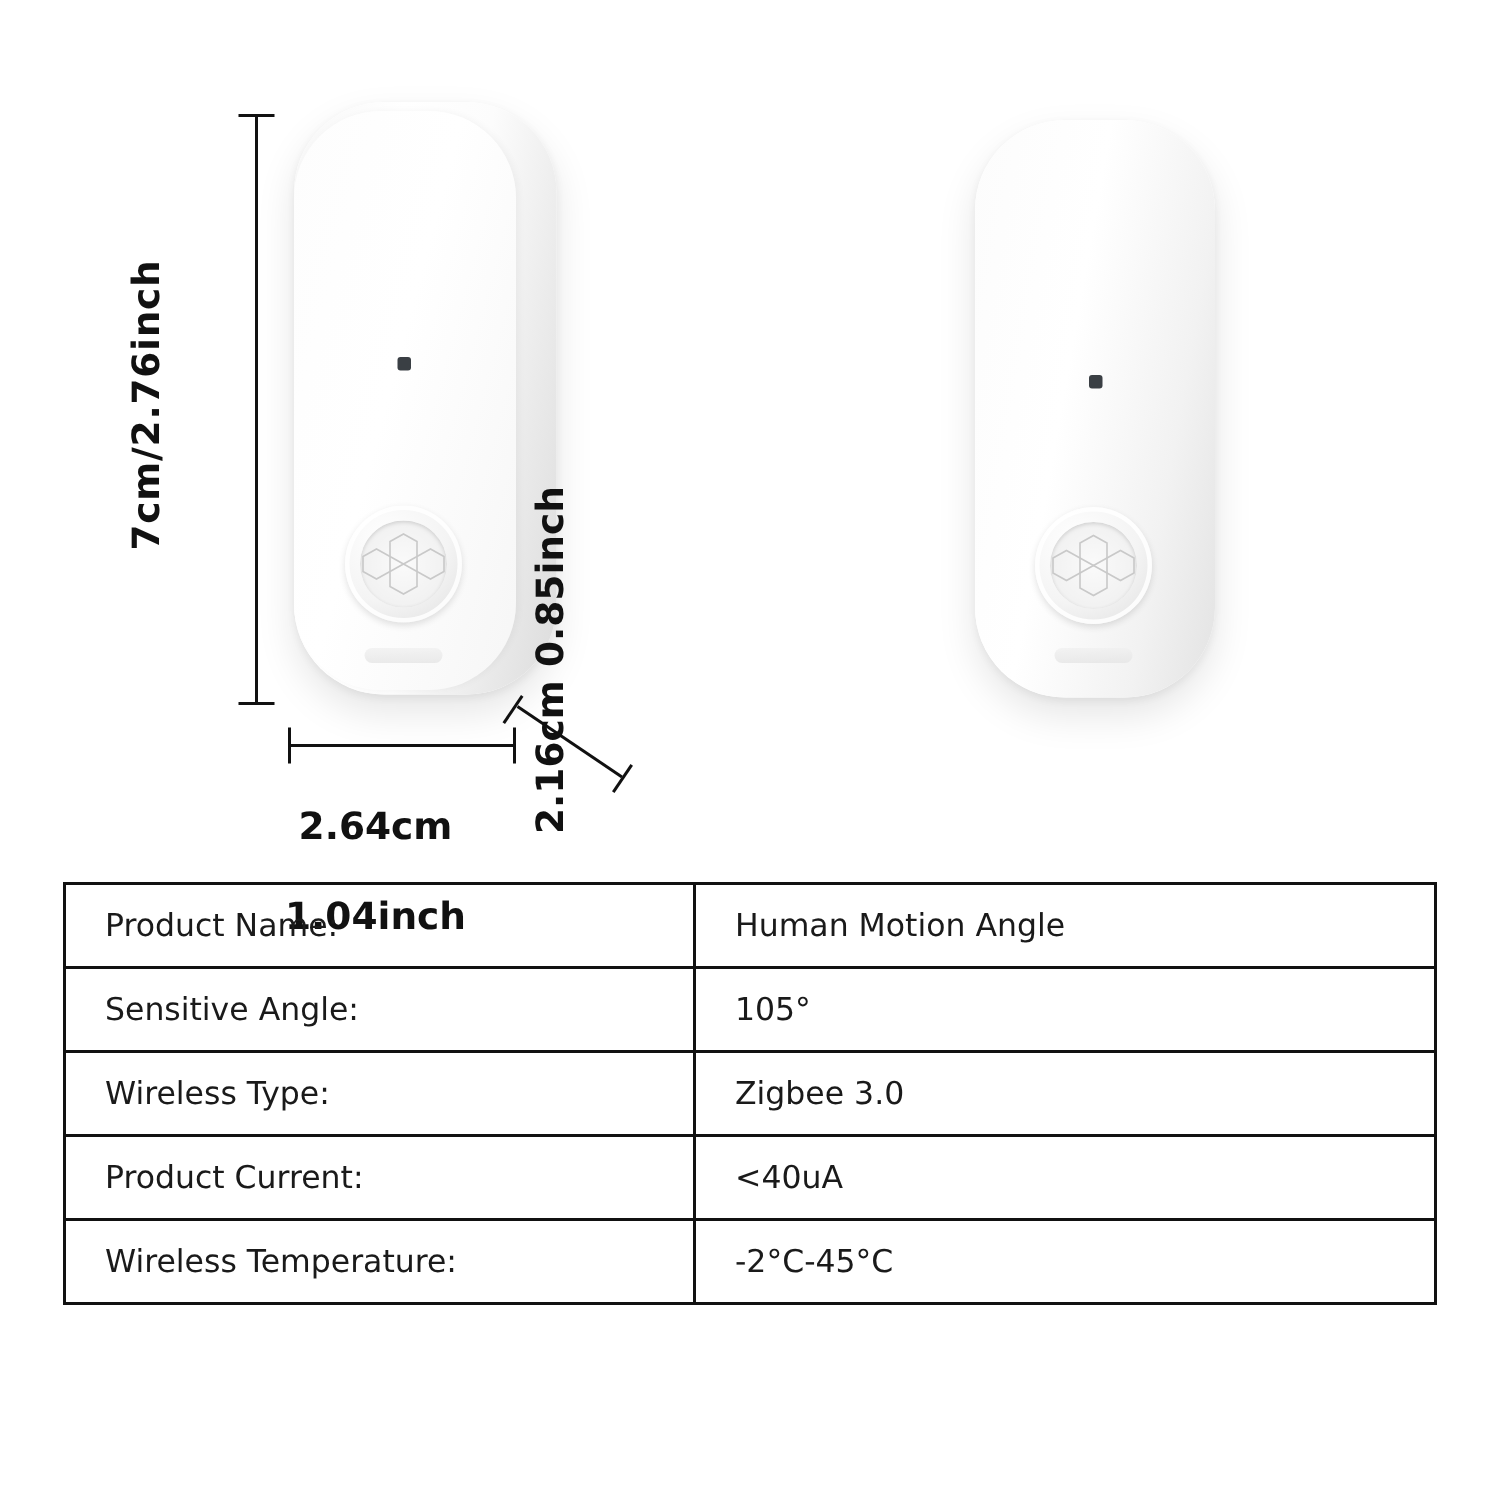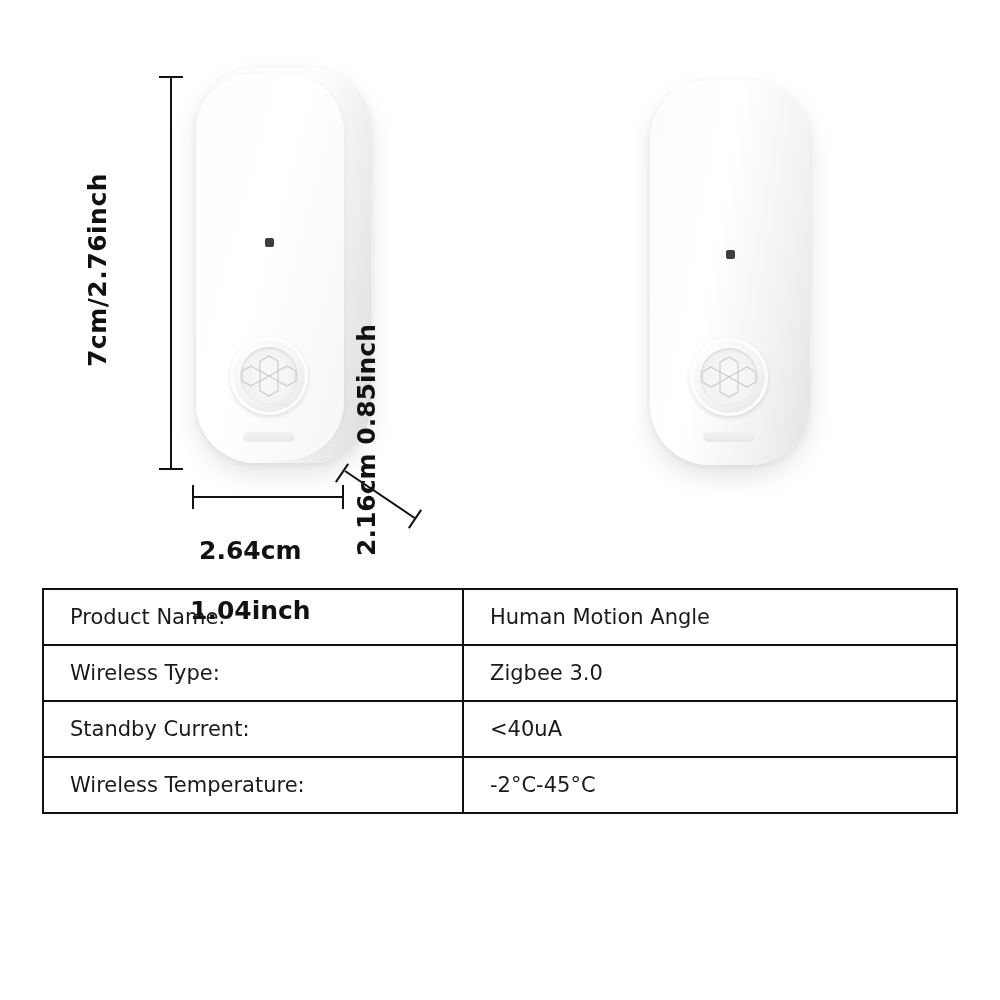--- a/index.html
+++ b/index.html
@@ -240,25 +240,29 @@
   </div>
 </div>
 
 <table id="spec-table">
   <tbody>
     <tr>
       <td class="label">Product Name:</td>
       <td class="value">Human Motion Angle</td>
     </tr>
     <tr>
+      <td class="label">Sensitive Angle:</td>
+      <td class="value">105°</td>
+    </tr>
+    <tr>
       <td class="label">Wireless Type:</td>
       <td class="value">Zigbee 3.0</td>
     </tr>
     <tr>
-      <td class="label">Standby Current:</td>
+      <td class="label">Product Current:</td>
       <td class="value">&lt;40uA</td>
     </tr>
     <tr>
       <td class="label">Wireless Temperature:</td>
       <td class="value">-2°C-45°C</td>
     </tr>
   </tbody>
 </table>
 
 </body></html>

